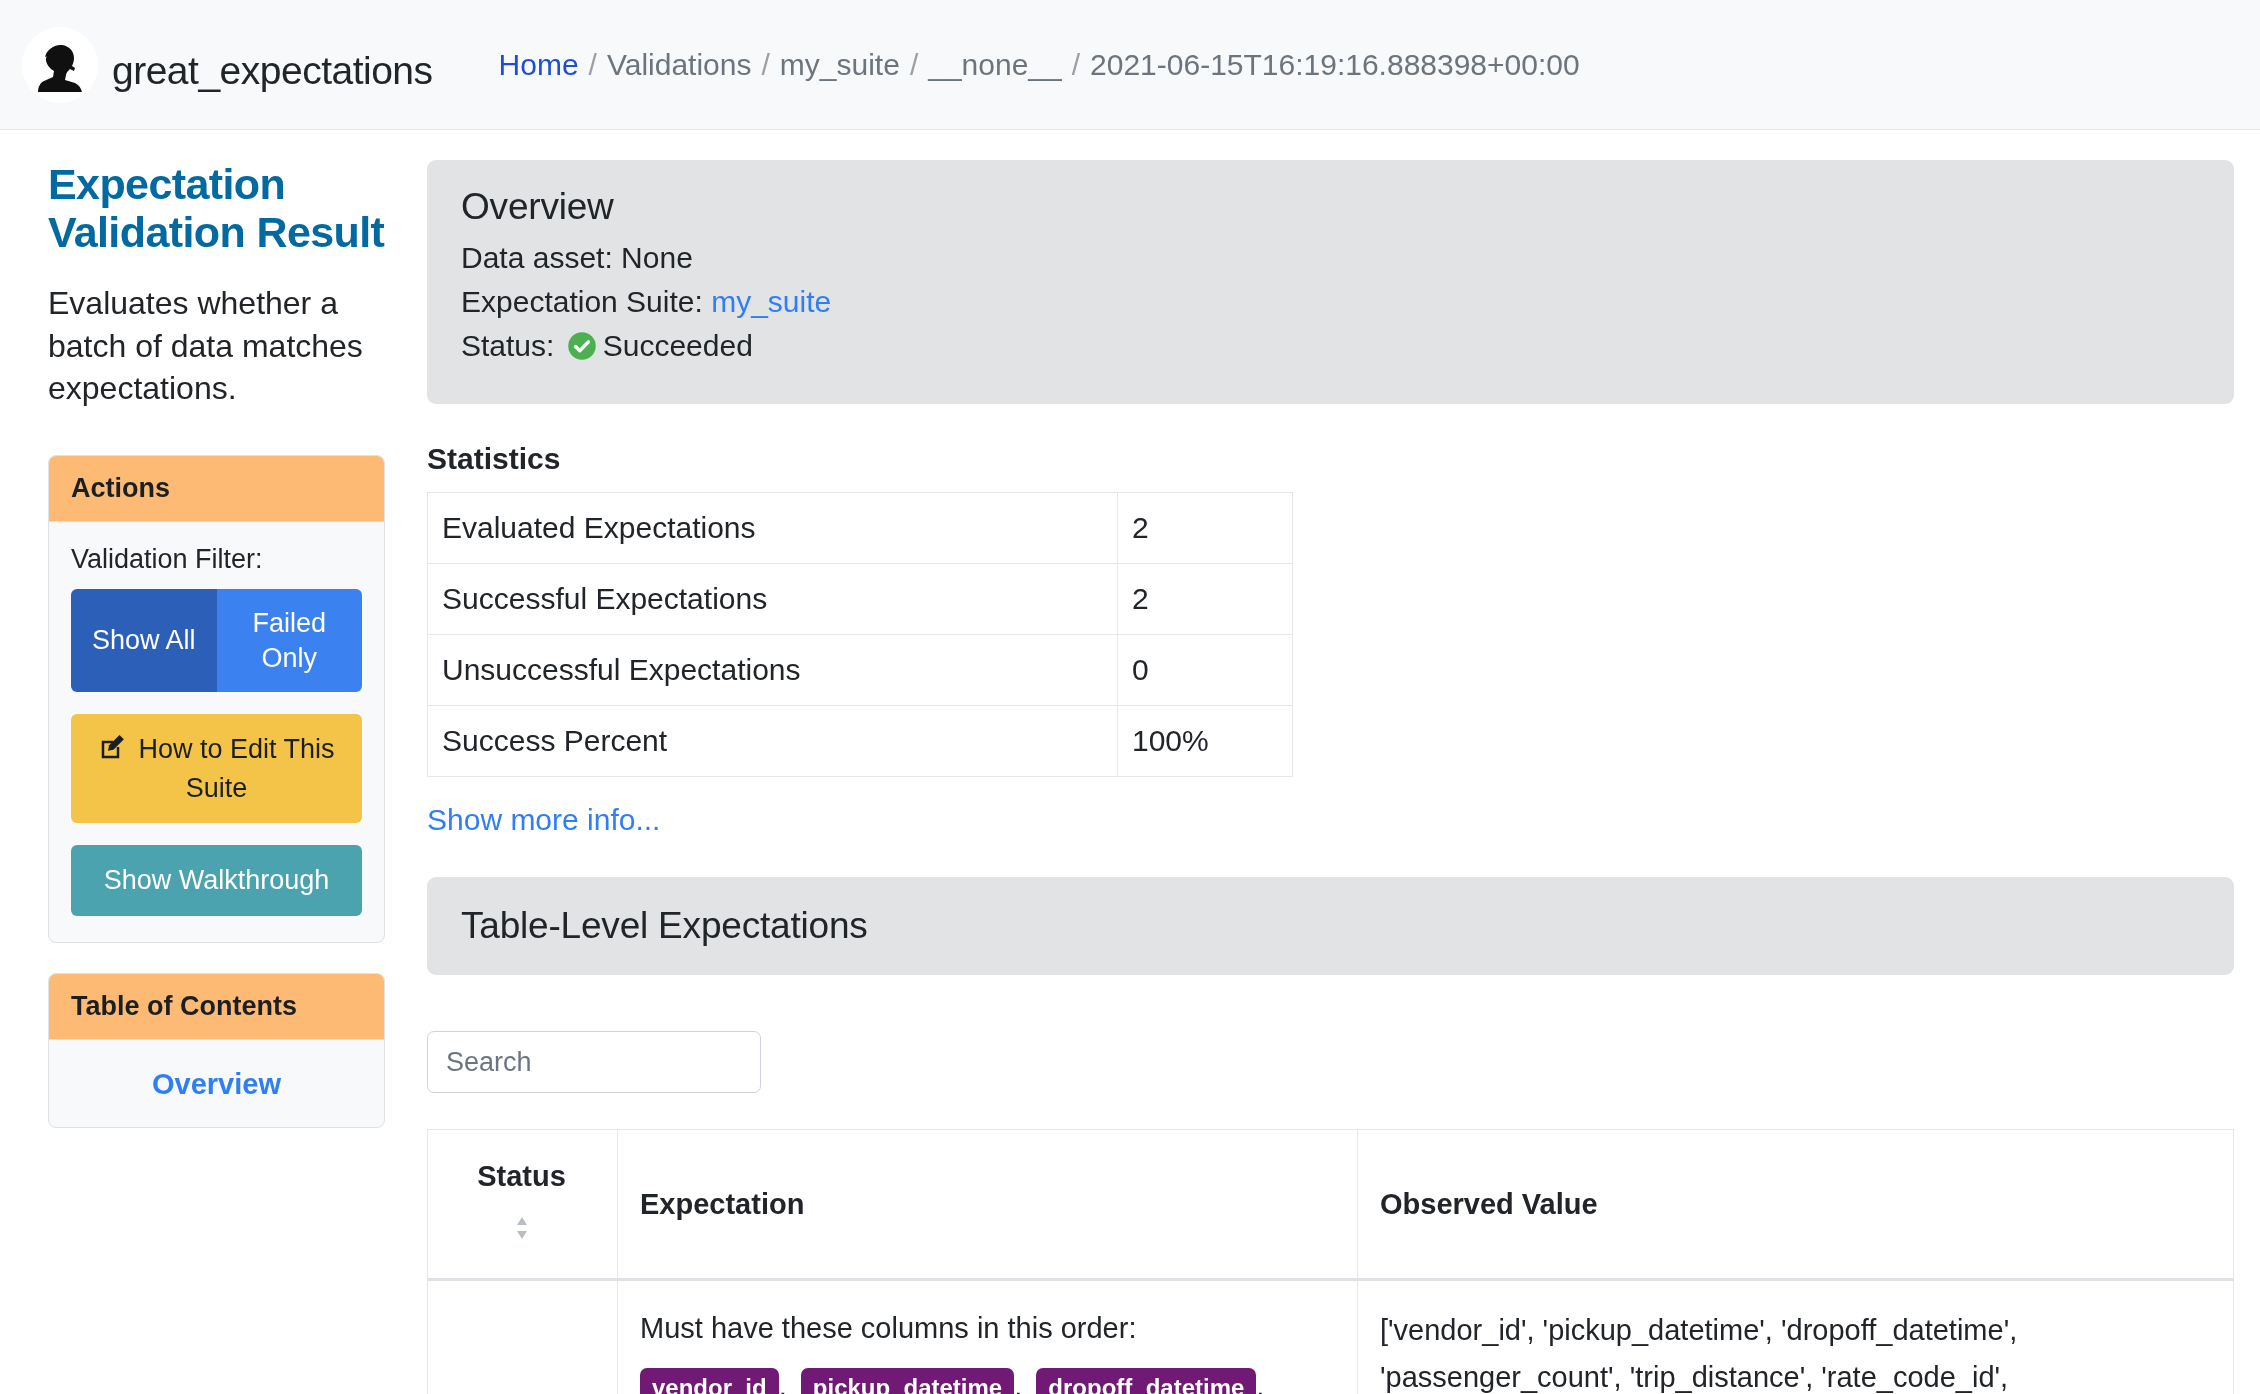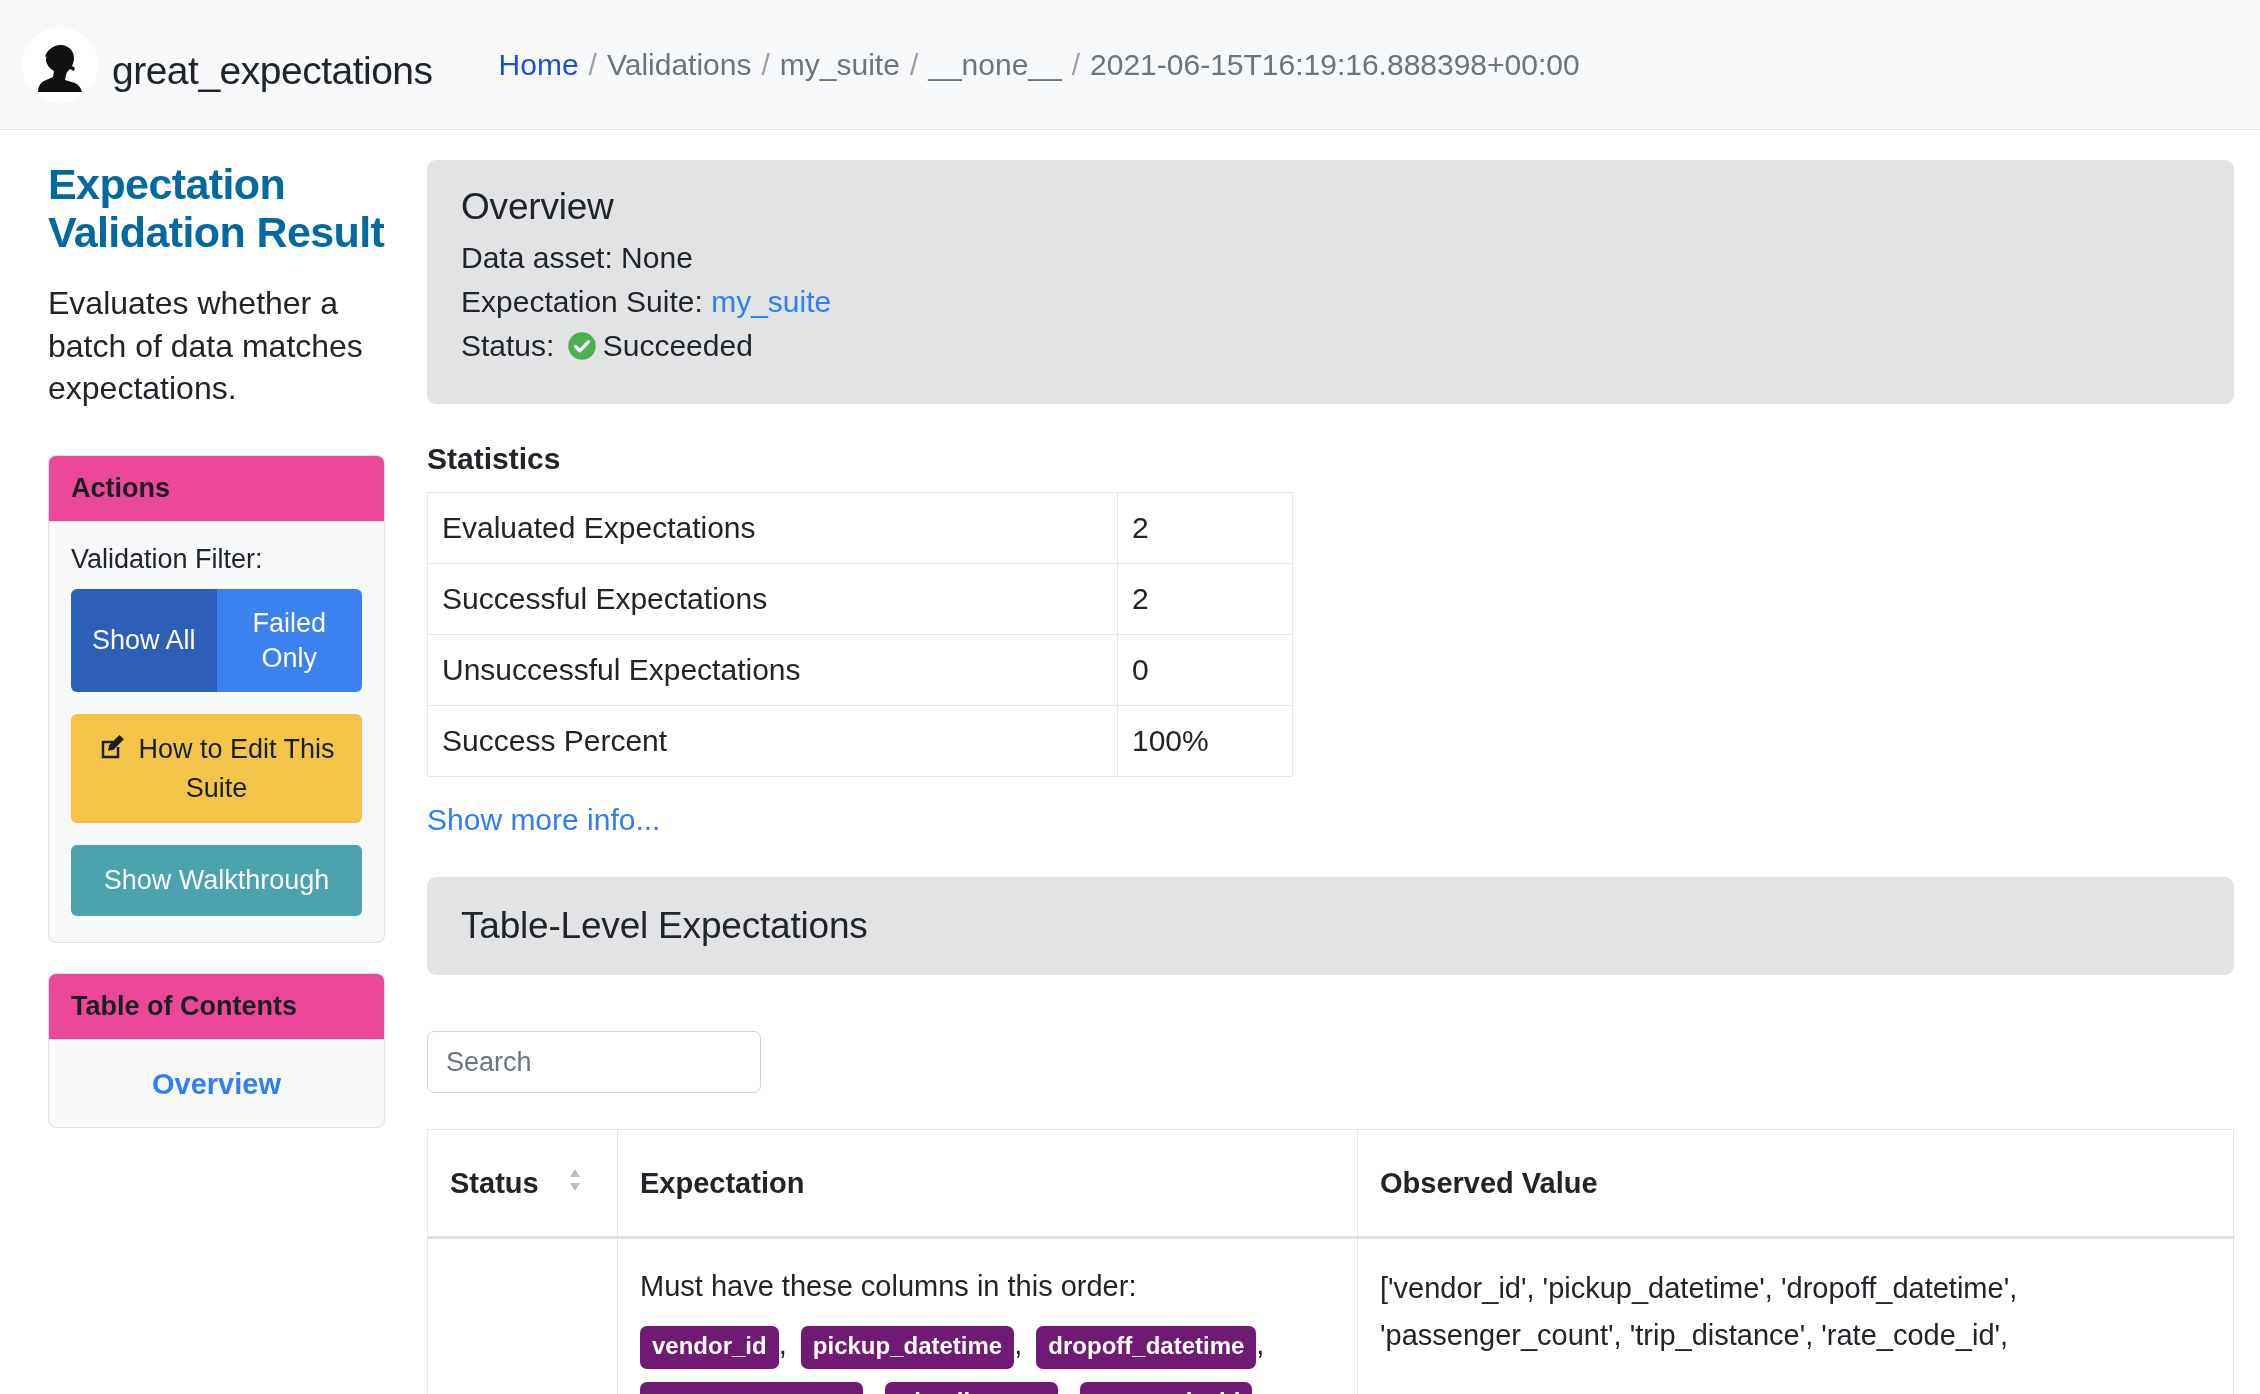--- a/index.html
+++ b/index.html
@@ -86,21 +86,21 @@
   }
 
   .card{
     border:1px solid #dfe2e5;
     border-radius:8px;
     background:#f8f9fa;
     overflow:hidden;
     margin-bottom:30px;
   }
   .card-header{
-    background:#ec4899;
+    background:#fdba74;
     border-bottom:1px solid #dfe2e5;
     padding:17px 22px;
     font-size:27px;
     font-weight:700;
     color:#1b1f23;
   }
   .card-body{ padding:22px 22px 26px 22px; }
 
   .filter-label{
     font-size:27px;
@@ -260,21 +260,21 @@
     border:1px solid #e5e7ea;
     font-size:29px;
     color:#212529;
     vertical-align:top;
     padding:26px 24px 26px 22px;
     line-height:1.5;
   }
   .col-status{ width:190px; }
   .col-expectation{ width:740px; }
   .col-observed{ width:auto; }
-  .th-status-inner{ display:flex; align-items:center; gap:28px; }
+  .th-status-inner{ display:flex; align-items:center; gap:22px;flex-direction:column; }
   .sort-icon{ display:inline-block; }
 
   .exp-line{ margin:0 0 14px 0; }
   .pill{
     display:inline-block;
     background:#701a75;
     color:#ffffff;
     border-radius:7px;
     font-size:24px;
     font-weight:700;

